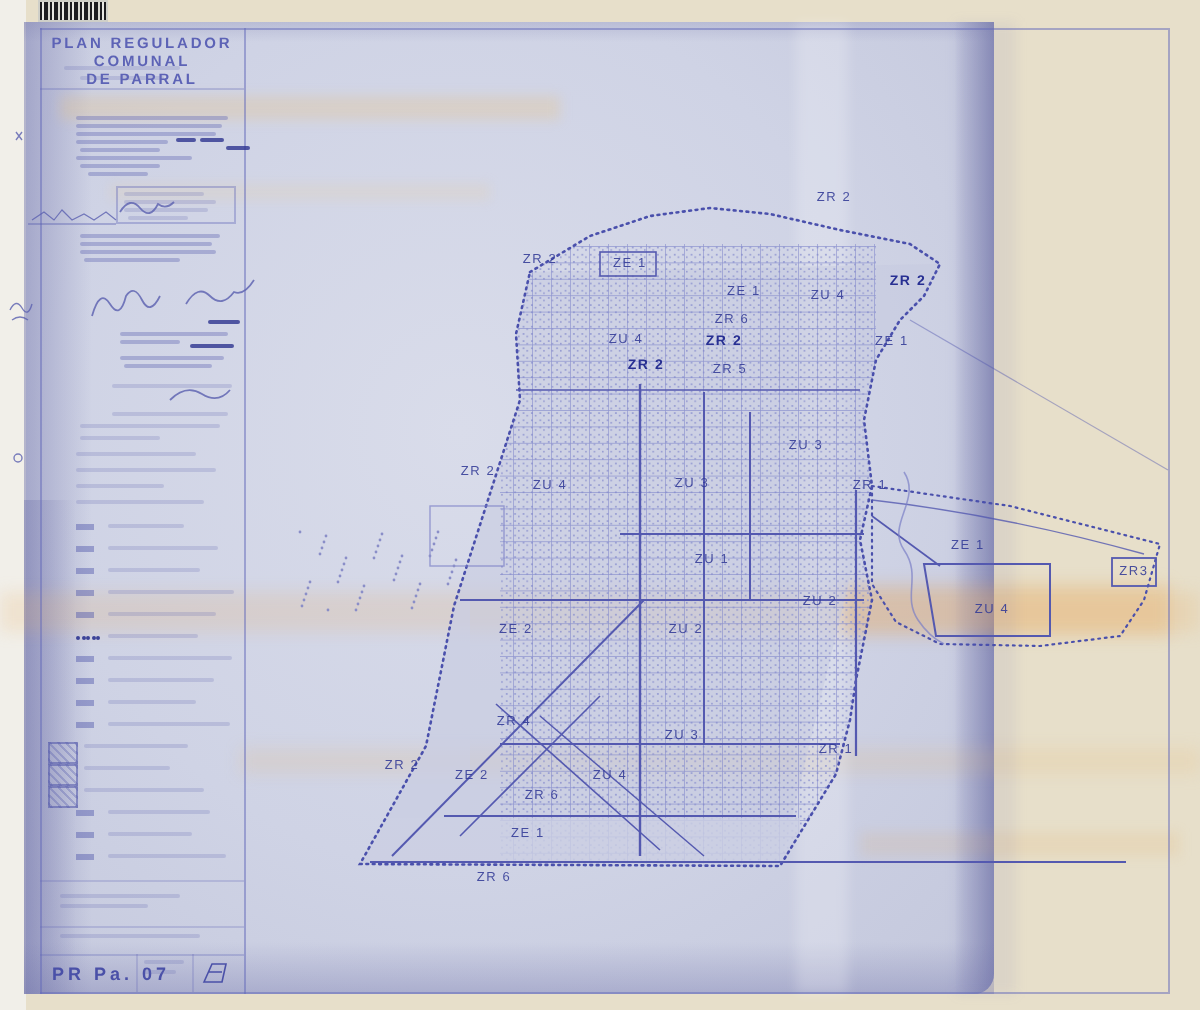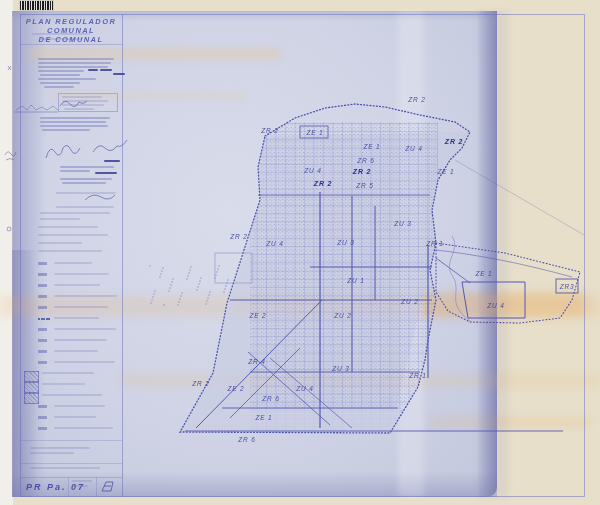--- a/index.html
+++ b/index.html
@@ -1,17 +1,17 @@
 <!DOCTYPE html>
 <html><head>
 <meta charset="utf-8">
 <style>
   html,body{margin:0;padding:0;width:600px;height:505px;overflow:hidden;
     background:#e7dfca;font-family:"Liberation Sans",sans-serif;}
-  #stage{position:relative;width:500px;height:505px;font-style:italic;}
+  #stage{position:relative;width:500px;height:505px;}
   
   #paper{position:absolute;left:12px;top:11px;right:3px;bottom:8px;
     background:radial-gradient(ellipse at 45% 42%,#d9dcea 0%,#cfd3e5 55%,#c3c7dc 100%);
     border-radius:0 0 10px 2px;}
   #left-white{position:absolute;left:0;top:0;width:13px;height:505px;background:#f1efe9;}
   .band{position:absolute;pointer-events:none;}
   #band-left{left:12px;top:11px;width:34px;bottom:8px;
     background:linear-gradient(to right,rgba(130,132,180,.55),rgba(130,132,180,0));}
   #band-left2{left:12px;top:250px;width:26px;bottom:8px;
     background:linear-gradient(to right,rgba(110,112,168,.35),rgba(110,112,168,0));}
@@ -85,21 +85,21 @@
   <div class="fline" style="left:122px;top:14px;width:1px;height:483px"></div>
   <div class="fline" style="left:20px;top:44px;width:102px;height:1px;opacity:.6"></div>
   <div class="fline" style="left:20px;top:440px;width:102px;height:1px;opacity:.5"></div>
   <div class="fline" style="left:20px;top:463px;width:102px;height:1px;opacity:.5"></div>
   <div class="fline" style="left:20px;top:477px;width:102px;height:1px;opacity:.6"></div>
   <div class="fline" style="left:68px;top:477px;width:1px;height:19px;opacity:.5"></div>
   <div class="fline" style="left:96px;top:477px;width:1px;height:19px;opacity:.5"></div>
 
   <div id="title">
     <div>PLAN REGULADOR COMUNAL</div>
-    <div>DE COMUNAL</div>
+    <div>DE PARRAL</div>
   </div>
   <div id="stampbox"></div>
   <div id="sheet-code">PR Pa. 07</div>
 
   <div id="bars-layer">
       <div class="bar" style="left: 38px; top: 58px; width: 76px;"></div>
       <div class="bar" style="left: 38px; top: 62px; width: 73px;"></div>
       <div class="bar" style="left: 38px; top: 66px; width: 70px;"></div>
       <div class="bar" style="left: 38px; top: 70px; width: 46px;"></div>
       <div class="bar" style="left: 40px; top: 74px; width: 40px;"></div>

